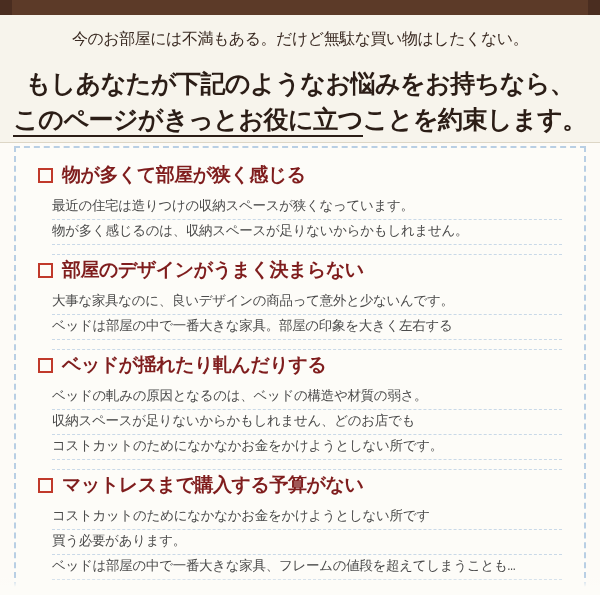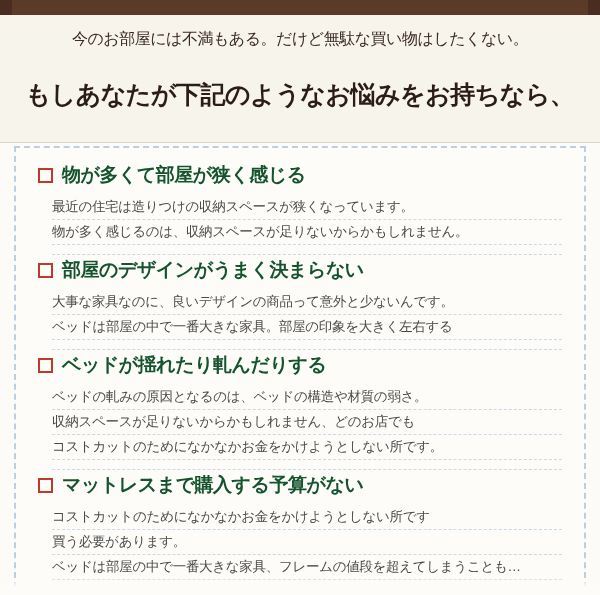--- a/index.html
+++ b/index.html
@@ -54,21 +54,21 @@
     width: 600px;
     text-align: center;
     font-size: 16px;
     color: #3a2a22;
     letter-spacing: -0.5px;
     font-family: "DejaVu Serif", "Liberation Serif", serif;
     font-weight: 500;
   }
   .header-line2 {
     position: absolute;
-    top: 63px;
+    top: 52px;
     width: 600px;
     text-align: center;
     font-size: 25px;
     color: #2b1d16;
     font-weight: bold;
     letter-spacing: -0.5px;
     font-family: "DejaVu Serif", "Liberation Serif", serif;
   }
   .header-line3 {
     position: absolute;
@@ -111,36 +111,36 @@
   .q-box {
     width: 15px;
     height: 15px;
     border: 2px solid #c0392b;
     flex: 0 0 auto;
     background: transparent;
   }
   .q-title {
     font-size: 19px;
     font-weight: bold;
-    color: #14532d;
+    color: #7f1d1d;
     letter-spacing: -0.5px;
     font-family: "DejaVu Serif", "Liberation Serif", serif;
     white-space: nowrap;
   }
   .q-lines {
     padding-left: 14px;
   }
   .q-line {
     font-size: 13.5px;
     color: #4b4b4b;
     line-height: 21px;
     border-bottom: 1px dashed #c9d9e8;
     padding: 1px 0 2px 0;
     letter-spacing: -0.3px;
-    font-family: Liberation Sans, sans-serif;
+    font-family: Liberation Mono, monospace;
     white-space: nowrap;
     overflow: hidden;
   }
   .q-spacer {
     height: 10px;
     border-bottom: 1px dashed #c9d9e8;
   }
 
   
   .bottom-fade {
@@ -157,20 +157,21 @@
 
 <div class="page">
 
   <div class="topbar">
     <div class="topbar-inner"></div>
   </div>
 
   <div class="header">
     <div class="header-line1">今のお部屋には不満もある。だけど無駄な買い物はしたくない。</div>
     <div class="header-line2">もしあなたが下記のようなお悩みをお持ちなら、</div>
+    <div class="header-line3"><span class="ul">このページがきっとお役に立つ</span><span>ことを約束します。</span></div>
   </div>
 
   <div class="body-area">
 
     <div class="block">
       <div class="q-head">
         <div class="q-box"></div>
         <div class="q-title">物が多くて部屋が狭く感じる</div>
       </div>
       <div class="q-lines">

